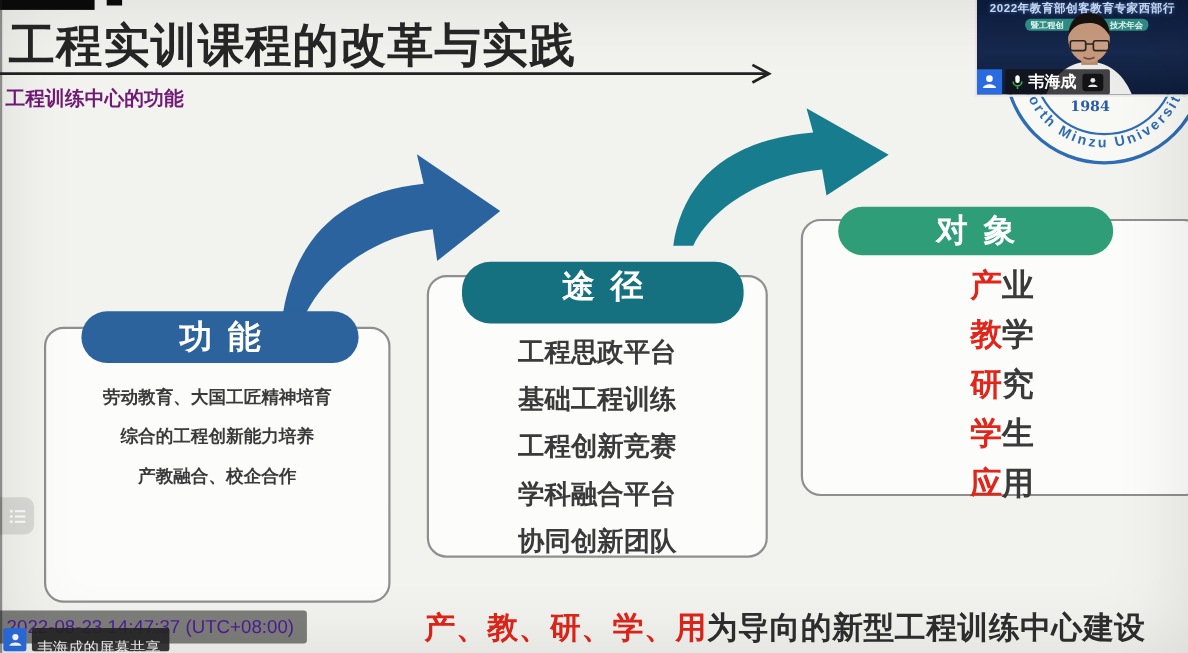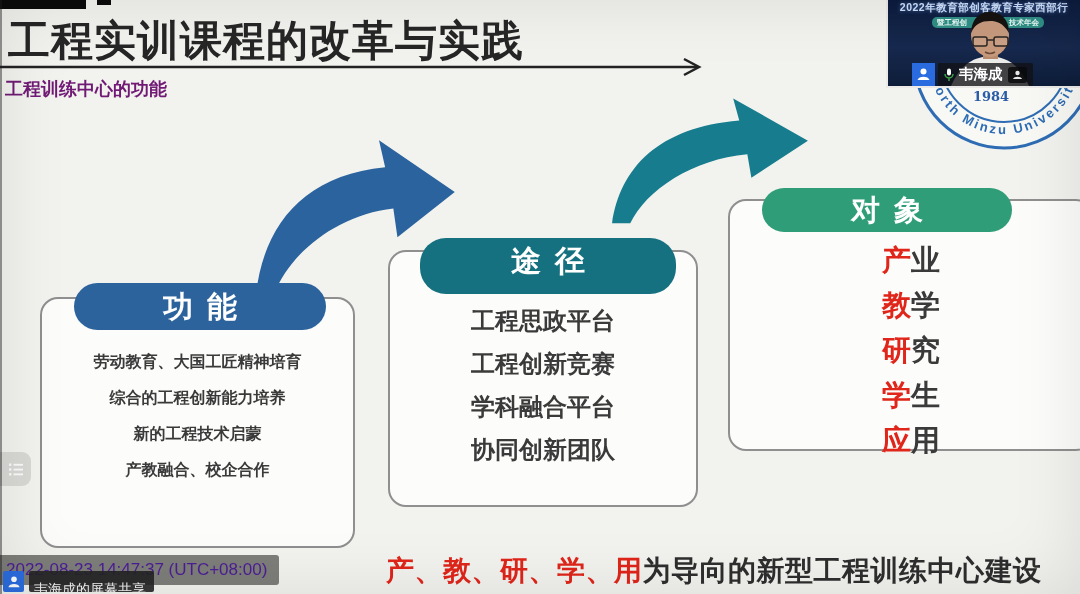--- a/index.html
+++ b/index.html
@@ -64,21 +64,21 @@
     font-size:10.5px; font-weight:700; color:#cfe0fb; letter-spacing:.5px;
     text-shadow:0 0 4px rgba(120,170,255,.6); white-space:nowrap;
   }
   .video .banner-badge{
     position:absolute; top:17px; left:44px; width:112px; height:11px;
     background:#2f8f86; border-radius:5px; display:flex; justify-content:space-between;
     padding:0 5px; font-size:7.5px; line-height:11px; color:#eafaf6; font-weight:700;
   }
   .video .person{ position:absolute; left:55px; bottom:0; }
   .video .vrow{
-    position:absolute; left:0; bottom:0; display:flex; align-items:flex-end;margin-left:24px;
+    position:absolute; left:0; bottom:0; display:flex; align-items:flex-end;
   }
   .ptile{
     width:23px; height:23px; background:#2a6cdf; display:flex;
     align-items:center; justify-content:center;
   }
   .namestrip{
     height:23px; background:rgba(18,18,22,.78); display:flex; align-items:center;
     gap:5px; padding:0 6px; margin-left:3px; border-radius:2px;
   }
   .namestrip .vname{ font-size:14.5px; color:#fff; font-weight:600; white-space:nowrap;}
@@ -135,29 +135,29 @@
 
   <svg class="swoosh" style="left:606px; top:90px;" width="212" height="135" viewBox="0 0 210 160" preserveAspectRatio="none">
     <path d="M6,158 C14,92 52,44 132,36 L126,10 L200,60 L144,104 L140,76 C86,82 40,118 24,158 Z" fill="#177d8e"></path>
   </svg>
 
   <div class="panel p1" style="left:40px; top:297px; width:315px; height:251px;padding-left:28px;">
     <div class="pill pill-blue" style="left:32px; top:-16px; width:252px; height:47px; font-size:30px; line-height:47px;">功能</div>
     <div class="items">
       <div>劳动教育、大国工匠精神培育</div>
       <div>综合的工程创新能力培养</div>
-      <div>新的工程技术启蒙</div>
       <div>产教融合、校企合作</div>
     </div>
   </div>
 
   <div class="panel p2" style="left:388px; top:250px; width:310px; height:257px;">
     <div class="pill pill-teal" style="left:30px; top:-14px; width:256px; height:56px; font-size:30px; line-height:46px;">途径</div>
     <div class="items">
       <div>工程思政平台</div>
+      <div>基础工程训练</div>
       <div>工程创新竞赛</div>
       <div>学科融合平台</div>
       <div>协同创新团队</div>
     </div>
   </div>
 
   <div class="panel p3" style="left:728px; top:199px; width:366px; height:252px;">
     <div class="pill pill-green" style="left:32px; top:-13px; width:250px; height:44px; font-size:29px; line-height:44px;">对象</div>
     <div class="items">
       <div><span class="red">产</span><span>业</span></div>

